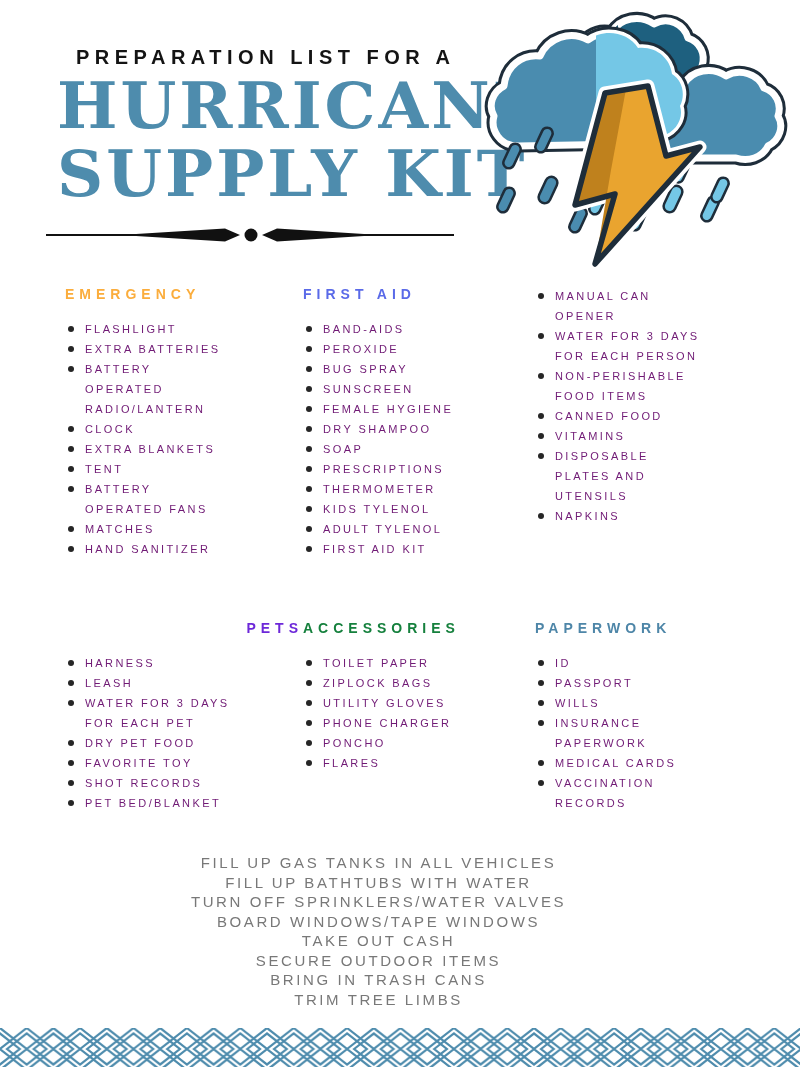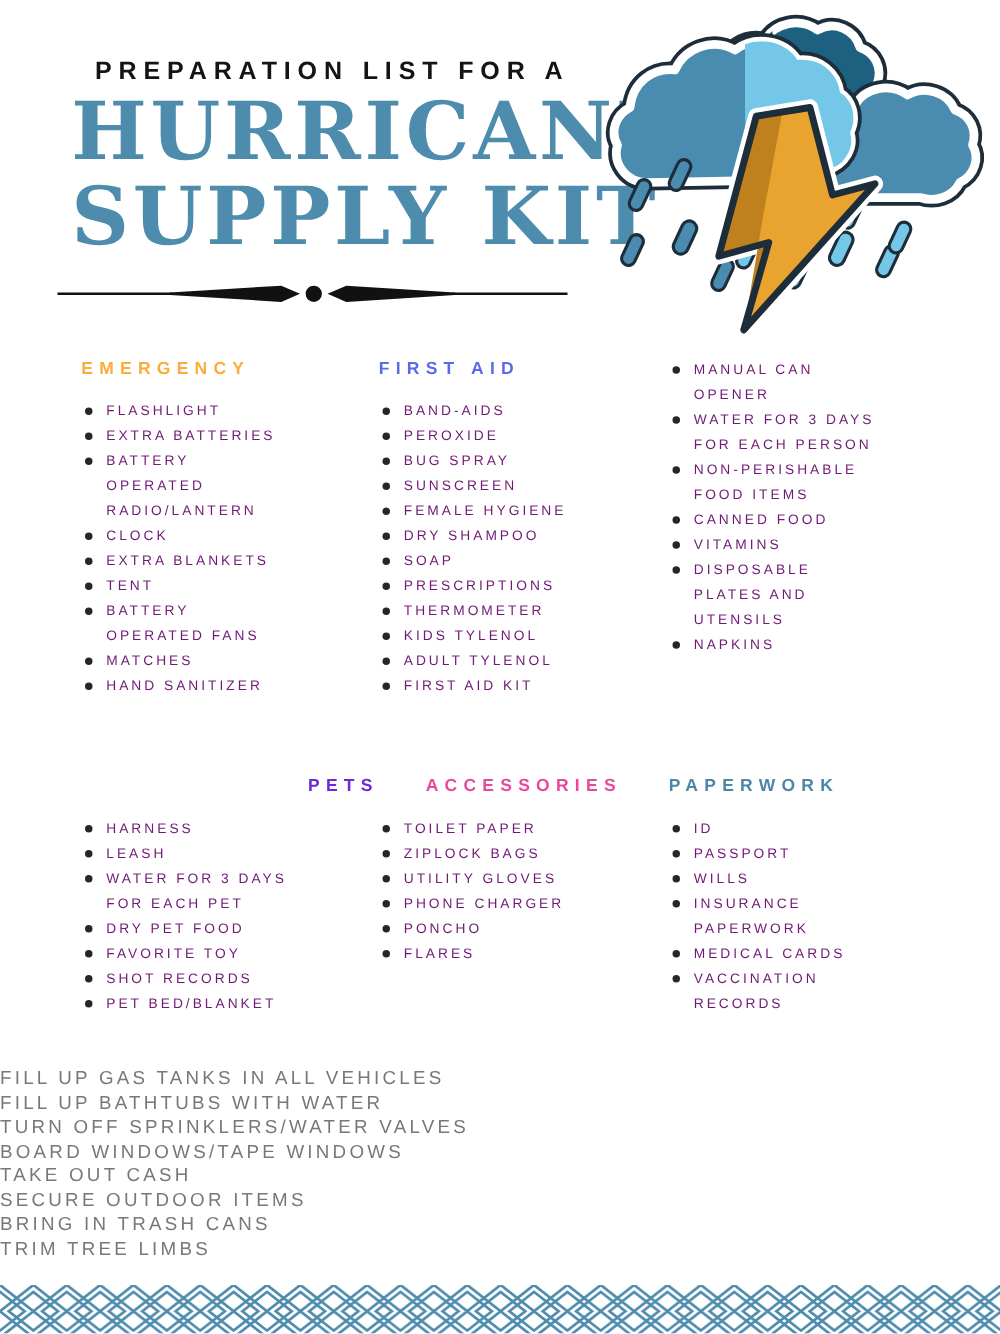--- a/index.html
+++ b/index.html
@@ -37,21 +37,21 @@
     font-size:11px; letter-spacing:2.4px; line-height:20px; color:#701a75;
   }
   .dot {
     flex:0 0 auto; width:6px; height:6px; border-radius:50%;
     background:#262626; margin:7px 11px 0 3px;
   }
   .txt { white-space:pre-line; }
 
   
   .tasks {
-    position:absolute; left:0; top:853px; width:757px; 
+    position:absolute; left:0; top:853px; width:757px; text-align:center;
     font-size:15px; letter-spacing:2.6px; line-height:19.5px; color:#787878;
   }
 
   
   .border-strip { position:absolute; left:0; bottom:0; }
 </style>
 </head>
 <body>
 
 <div class="page">
@@ -289,21 +289,21 @@
           <span class="txt">SHOT RECORDS</span>
         </li>
         <li>
           <span class="dot"></span>
           <span class="txt">PET BED/BLANKET</span>
         </li>
       </ul>
   </section>
 
   <section class="list-section" style="left:303px; top:620px; width:232px">
-    <h2 style="color: #ec4899; text-align: center;">ACCESSORIES</h2>
+    <h2 style="color: #15803d;">ACCESSORIES</h2>
     <ul>
 
     <li>
           <span class="dot"></span>
           <span class="txt">TOILET PAPER</span>
         </li>
         <li>
           <span class="dot"></span>
           <span class="txt">ZIPLOCK BAGS</span>
         </li>

